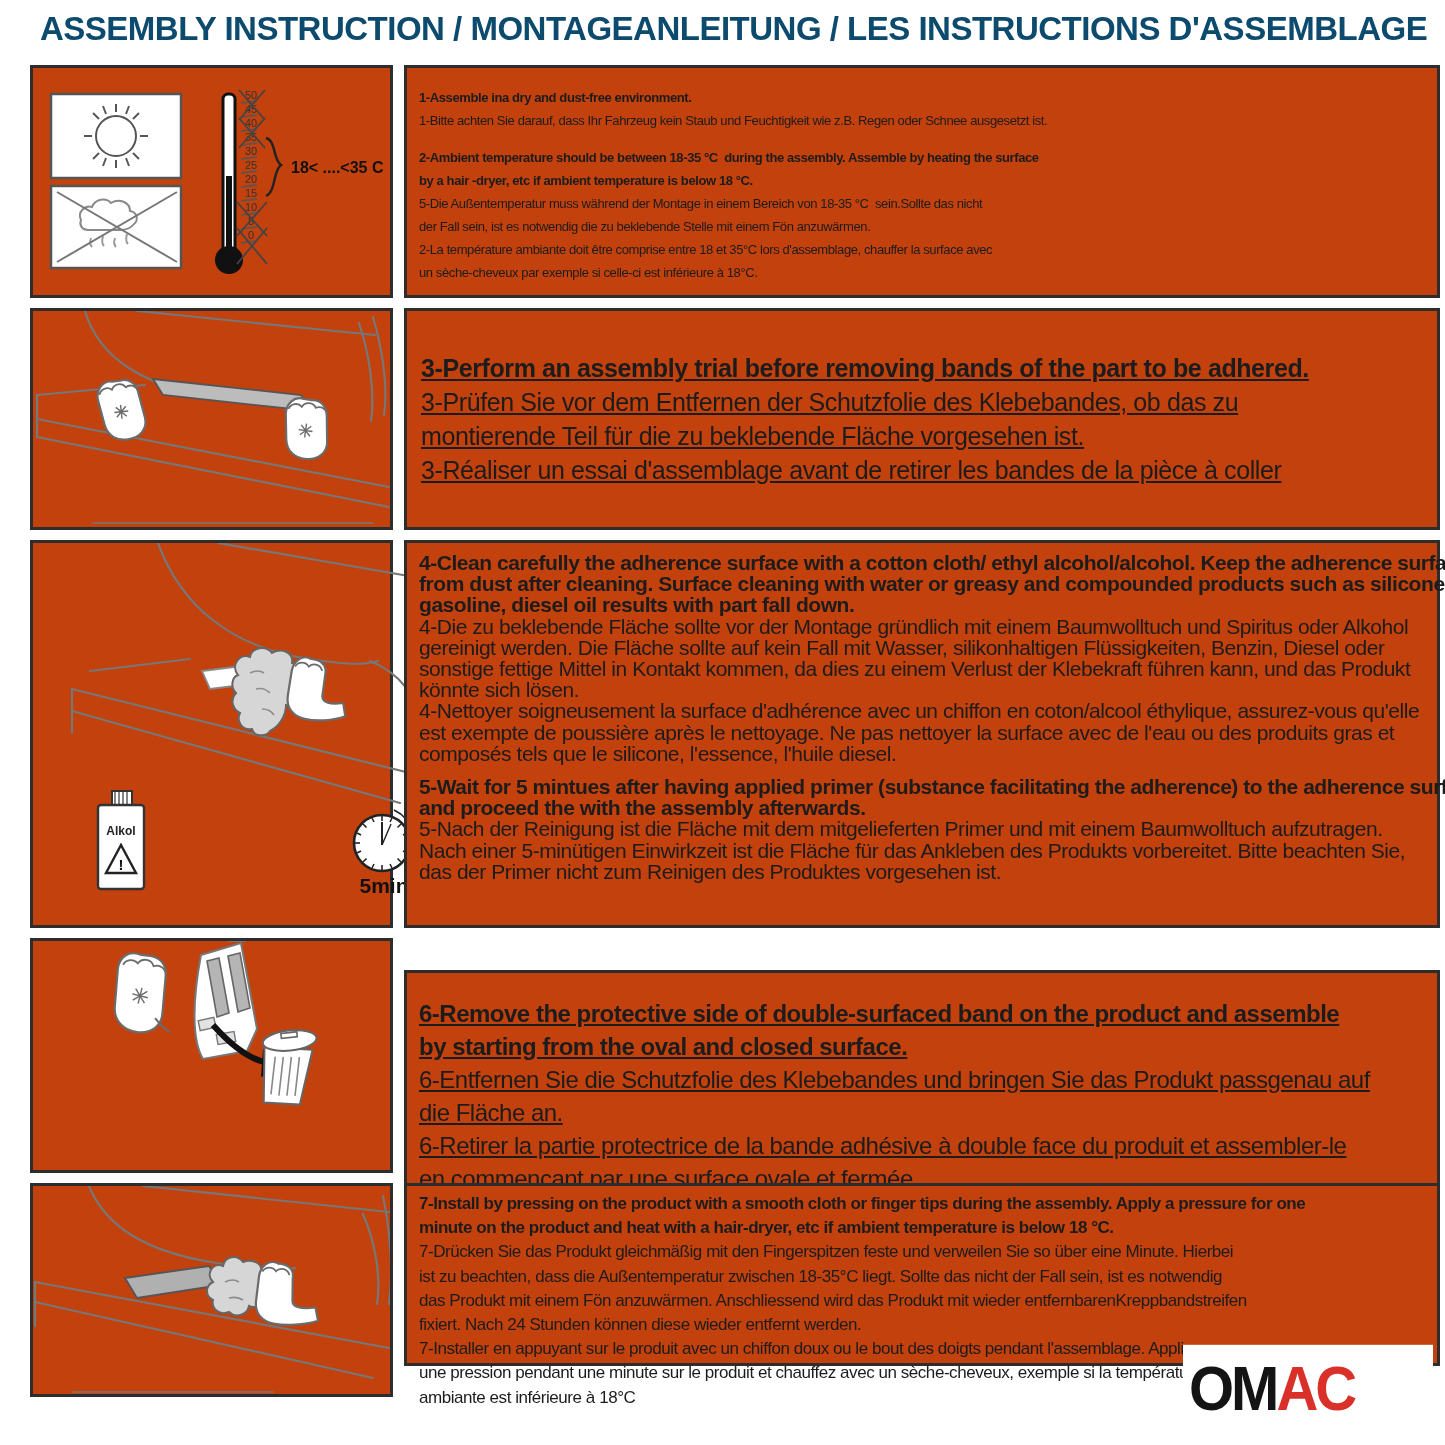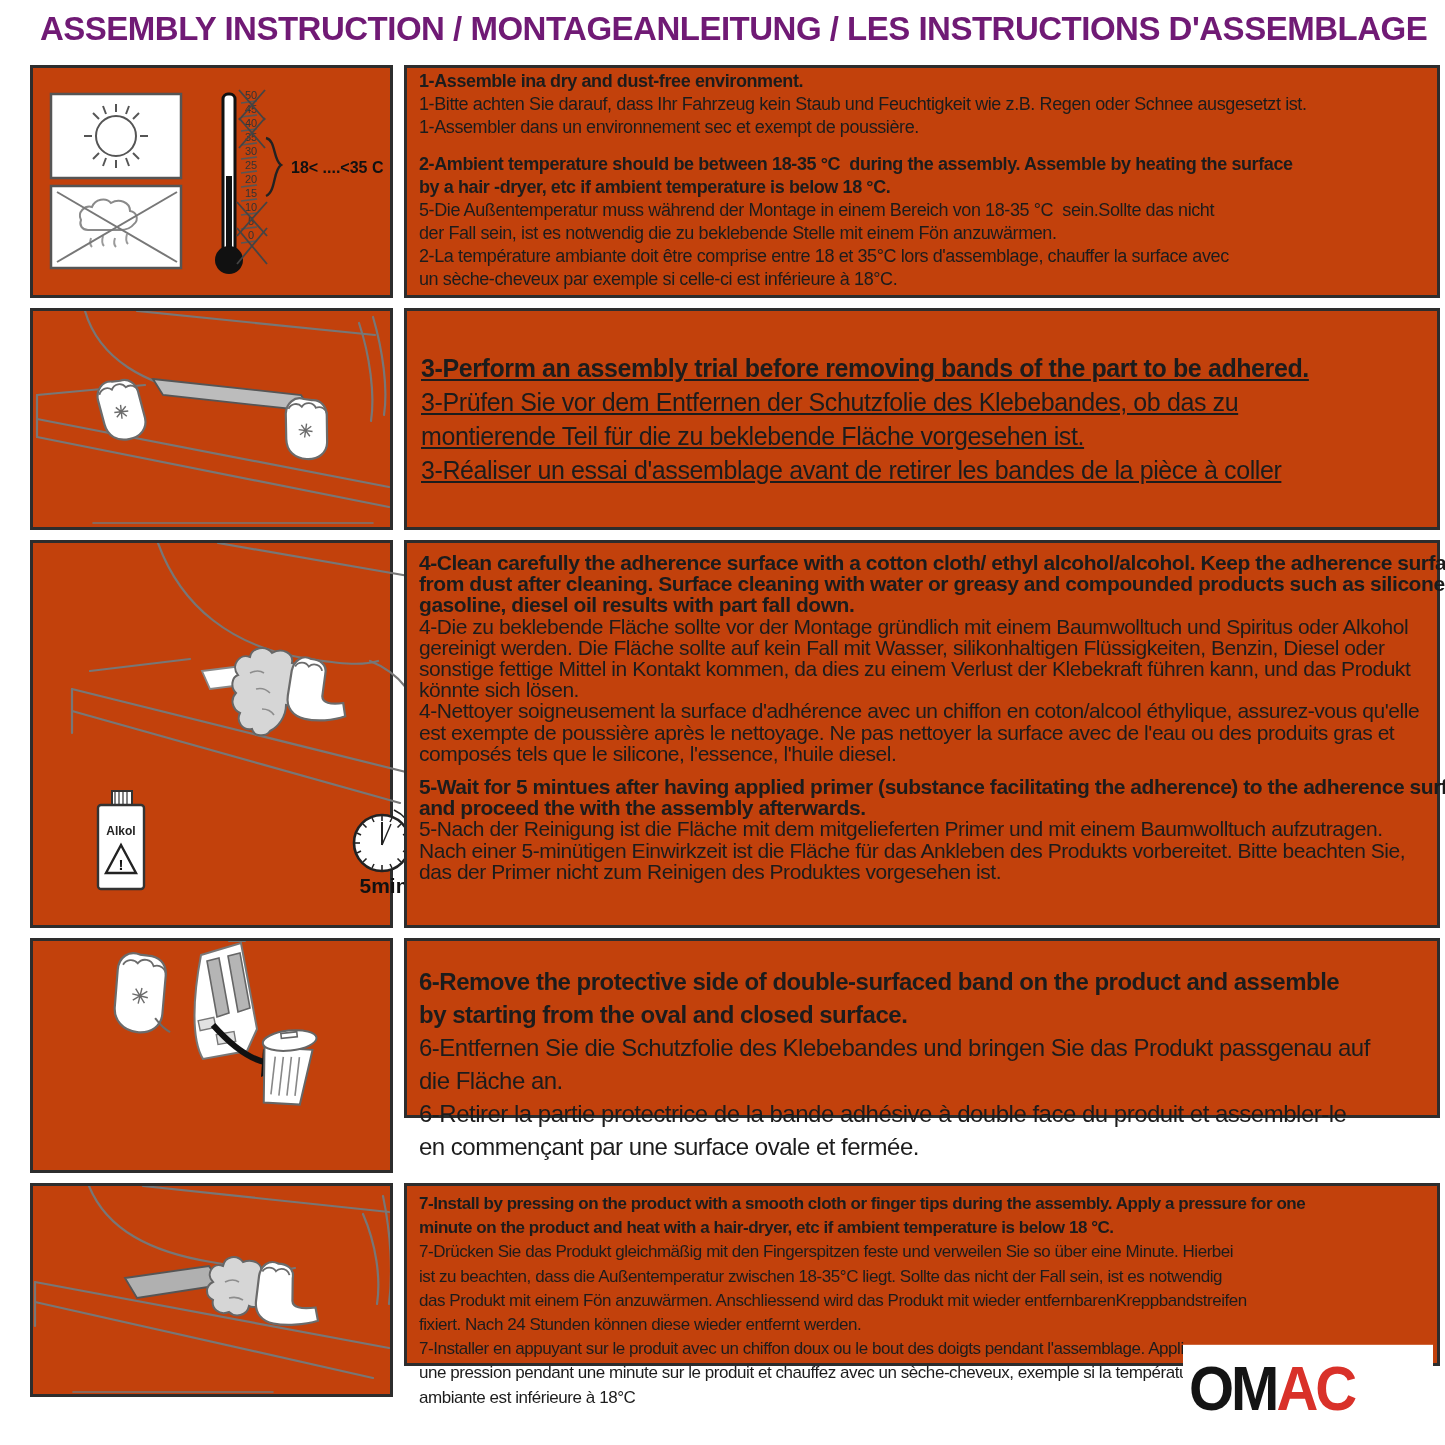--- a/index.html
+++ b/index.html
@@ -4,35 +4,35 @@
 <style>
   html,body{margin:0;padding:0;background:#fff;}
   body{width:1445px;height:1445px;position:relative;font-family:"Liberation Sans",sans-serif;color:#1c1c1c;overflow:hidden;}
   .title{position:absolute;left:40px;top:10px;width:1380px;font-size:33px;font-weight:bold;letter-spacing:-0.5px;white-space:nowrap;}
   .box{position:absolute;background:#c2410c;border:3px solid #2d2d2d;box-sizing:border-box;}
   .lbox{left:30px;width:363px;}
   .rbox{left:404px;width:1036px;}
   .lines{white-space:pre;}
   .b{font-weight:bold;}
   .txt{padding:6px 10px 0 12px;letter-spacing:-0.4px;}
-  .t-r1{font-size:18px;line-height:23px;padding-top:2px;}
+  .t-r1{font-size:13px;line-height:23px;padding-top:18px;}
   .t-r2{font-size:25px;line-height:34px;display:flex;flex-direction:column;justify-content:center;height:100%;letter-spacing:-0.4px;padding:0 10px 0 14px;box-sizing:border-box;}
   .t-r3{font-size:21px;line-height:21.2px;padding-top:9px;letter-spacing:-0.45px;}
   .t-r4{font-size:24px;line-height:33px;padding-top:24px;letter-spacing:-0.5px;}
   .t-r5{font-size:17px;line-height:24.2px;padding-top:6px;letter-spacing:-0.45px;}
   .sp14{height:14px;} .sp12{height:12px;}
   svg{display:block;}
   .logo{position:absolute;left:1183px;top:1348px;width:250px;height:80px;background:#fff;display:flex;align-items:center;justify-content:flex-start;font-weight:bold;font-size:58px;letter-spacing:-3px;line-height:1;padding-left:6px;box-sizing:border-box;transform:scaleY(1.08);}
   .logo .p1{color:#141414;}
   .logo .p2{color:#d93129;}
 </style>
 </head>
 <body>
 
-<div class="title" style="color:#701a75;">ASSEMBLY INSTRUCTION / MONTAGEANLEITUNG / LES INSTRUCTIONS D'ASSEMBLAGE</div>
+<div class="title" style="color:#0c4a6e;">ASSEMBLY INSTRUCTION / MONTAGEANLEITUNG / LES INSTRUCTIONS D'ASSEMBLAGE</div>
 
 <div class="box lbox" style="top:65px;height:233px;">
   <svg width="357" height="227" viewBox="0 0 357 227">
 
     <rect x="18" y="26" width="130" height="84" fill="#fff" stroke="#555" stroke-width="2.5"></rect>
     <g stroke="#555" stroke-width="2" fill="none">
       <circle cx="83" cy="68" r="20"></circle>
       <g>
         <line x1="83" y1="36" x2="83" y2="44"></line>
           <line x1="83" y1="92" x2="83" y2="100"></line>
@@ -112,21 +112,20 @@
       <path d="M233,70 C243,72 240,92 248,97 C240,102 243,124 233,128" fill="none" stroke="#222" stroke-width="2.4"></path>
       <text x="258" y="105" font-size="16" font-weight="bold" fill="#111" font-family="Liberation Sans, sans-serif">18&lt; ....&lt;35 C</text>
     </g>
   </svg>
 </div>
 
 <div class="box rbox" style="top:65px;height:233px;">
   <div class="txt t-r1">
     <div class="lines b">1-Assemble ina dry and dust-free environment.</div>
     <div class="lines">1-Bitte achten Sie darauf, dass Ihr Fahrzeug kein Staub und Feuchtigkeit wie z.B. Regen oder Schnee ausgesetzt ist.</div>
-    <div class="lines">1-Assembler dans un environnement sec et exempt de poussière.</div>
     <div class="sp14"></div>
     <div class="lines b">2-Ambient temperature should be between 18-35 °C  during the assembly. Assemble by heating the surface
 by a hair -dryer, etc if ambient temperature is below 18 °C.</div>
     <div class="lines">5-Die Außentemperatur muss während der Montage in einem Bereich von 18-35 °C  sein.Sollte das nicht
 der Fall sein, ist es notwendig die zu beklebende Stelle mit einem Fön anzuwärmen.</div>
     <div class="lines">2-La température ambiante doit être comprise entre 18 et 35°C lors d'assemblage, chauffer la surface avec
 un sèche-cheveux par exemple si celle-ci est inférieure à 18°C.</div>
   </div>
 </div>
 
@@ -279,21 +278,21 @@
           <line x1="38" y1="23" x2="39" y2="62"></line>
       </g>
       <g transform="rotate(-14 26 8)">
         <ellipse cx="26" cy="8" rx="27" ry="10" fill="#fff" stroke="#666" stroke-width="2"></ellipse>
         <rect x="18" y="0" width="16" height="5" fill="#fff" stroke="#666" stroke-width="1.6"></rect>
       </g>
     </g>
   </svg>
 </div>
 
-<div class="box rbox" style="top:938px;height:180px;">
+<div class="box rbox" style="top:970px;height:227px;text-decoration:underline;">
   <div class="txt t-r4">
     <div class="lines b">6-Remove the protective side of double-surfaced band on the product and assemble
 by starting from the oval and closed surface.</div>
     <div class="lines">6-Entfernen Sie die Schutzfolie des Klebebandes und bringen Sie das Produkt passgenau auf
 die Fläche an.</div>
     <div class="lines">6-Retirer la partie protectrice de la bande adhésive à double face du produit et assembler-le
 en commençant par une surface ovale et fermée.</div>
   </div>
 </div>
 

